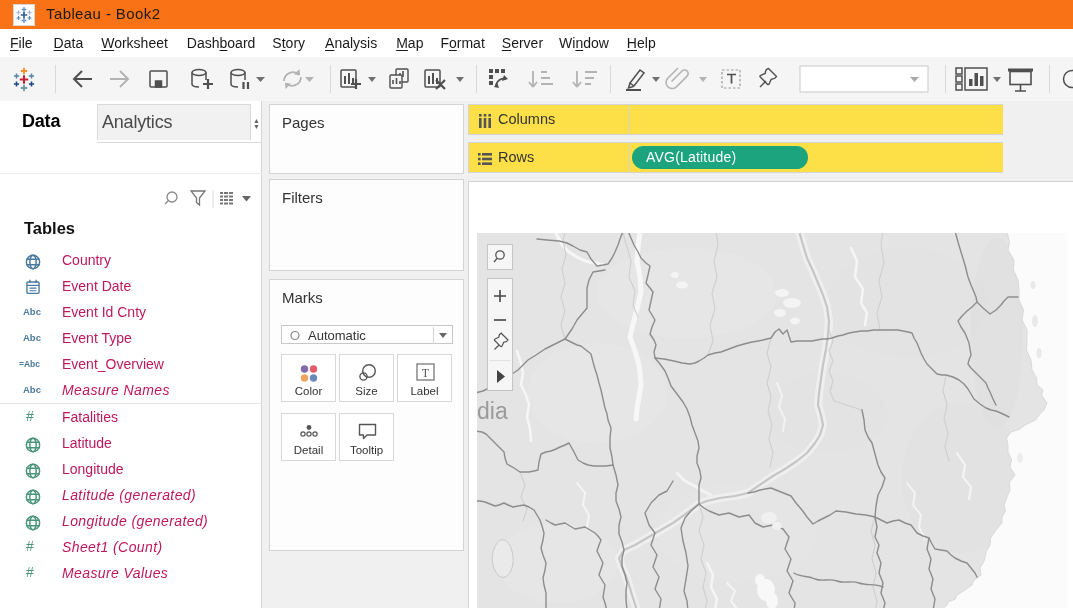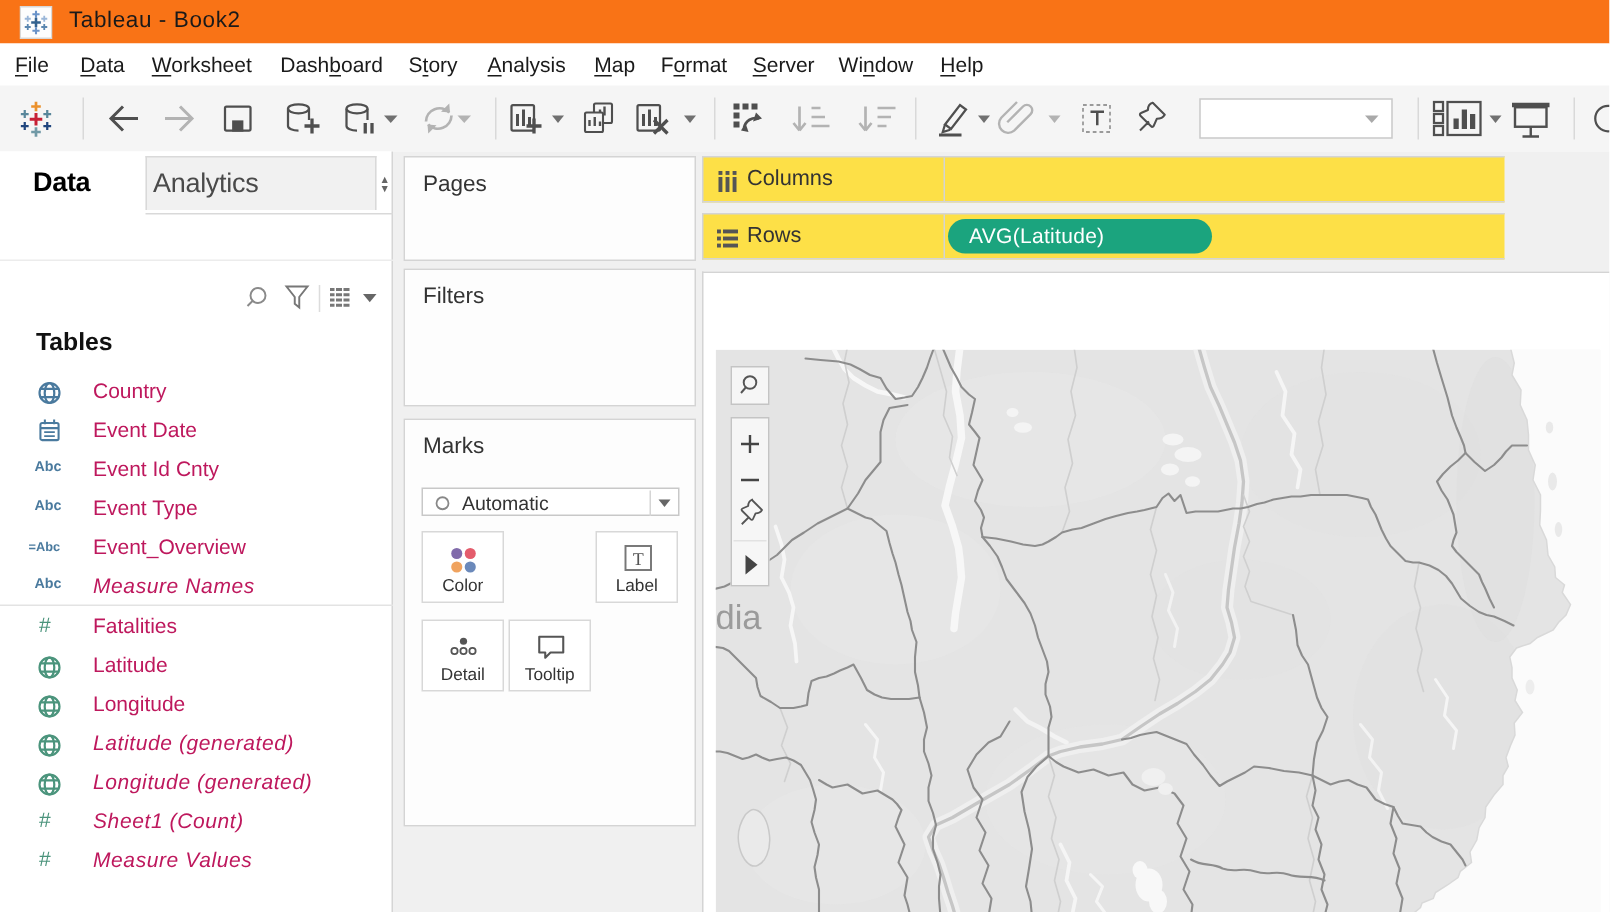--- a/index.html
+++ b/index.html
@@ -349,20 +349,27 @@
         <span style="position:absolute;left:26px;top:2px;font-size:13px;color:#333">Automatic</span>
       </div>
     <div class="mbtn" style="left:11px;top:74px">
         <svg class="abs" style="left:0;top:6px" width="55" height="26">
           <circle cx="22.5" cy="8" r="3.7" fill="#816bab"></circle>
           <circle cx="31.5" cy="8" r="3.7" fill="#e45c6c"></circle>
           <circle cx="22.5" cy="17" r="3.7" fill="#f0a35f"></circle>
           <circle cx="31.5" cy="17" r="3.7" fill="#6b89ba"></circle>
         </svg>
         <div class="blbl">Color</div>
+      </div>
+    <div class="mbtn" style="left:69px;top:74px">
+        <svg class="abs" style="left:0;top:6px" width="55" height="26">
+          <circle cx="29" cy="10" r="6.3" fill="none" stroke="#555" stroke-width="1.4"></circle>
+          <circle cx="23.5" cy="15.5" r="3.6" fill="none" stroke="#555" stroke-width="1.4"></circle>
+        </svg>
+        <div class="blbl">Size</div>
       </div>
     <div class="mbtn" style="left:127px;top:74px">
         <svg class="abs" style="left:0;top:6px" width="55" height="26">
           <rect x="19" y="3" width="17" height="16" fill="none" stroke="#777" stroke-width="1.3"></rect>
           <text x="27.5" y="15.5" text-anchor="middle" font-family="Liberation Serif" font-size="12" fill="#555">T</text>
         </svg>
         <div class="blbl">Label</div>
       </div>
     <div class="mbtn" style="left:69px;top:133px">
         <svg class="abs" style="left:0;top:6px" width="55" height="26">

